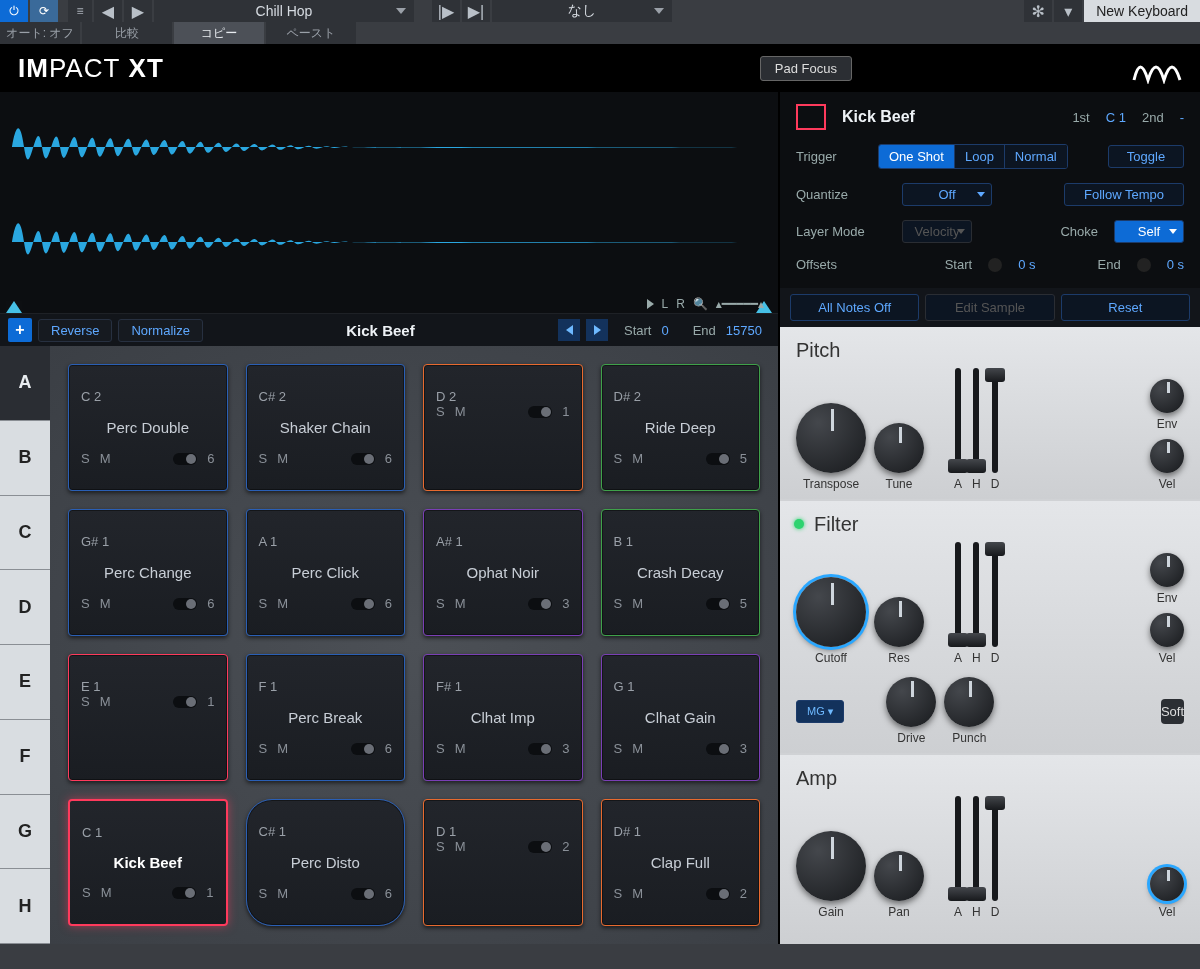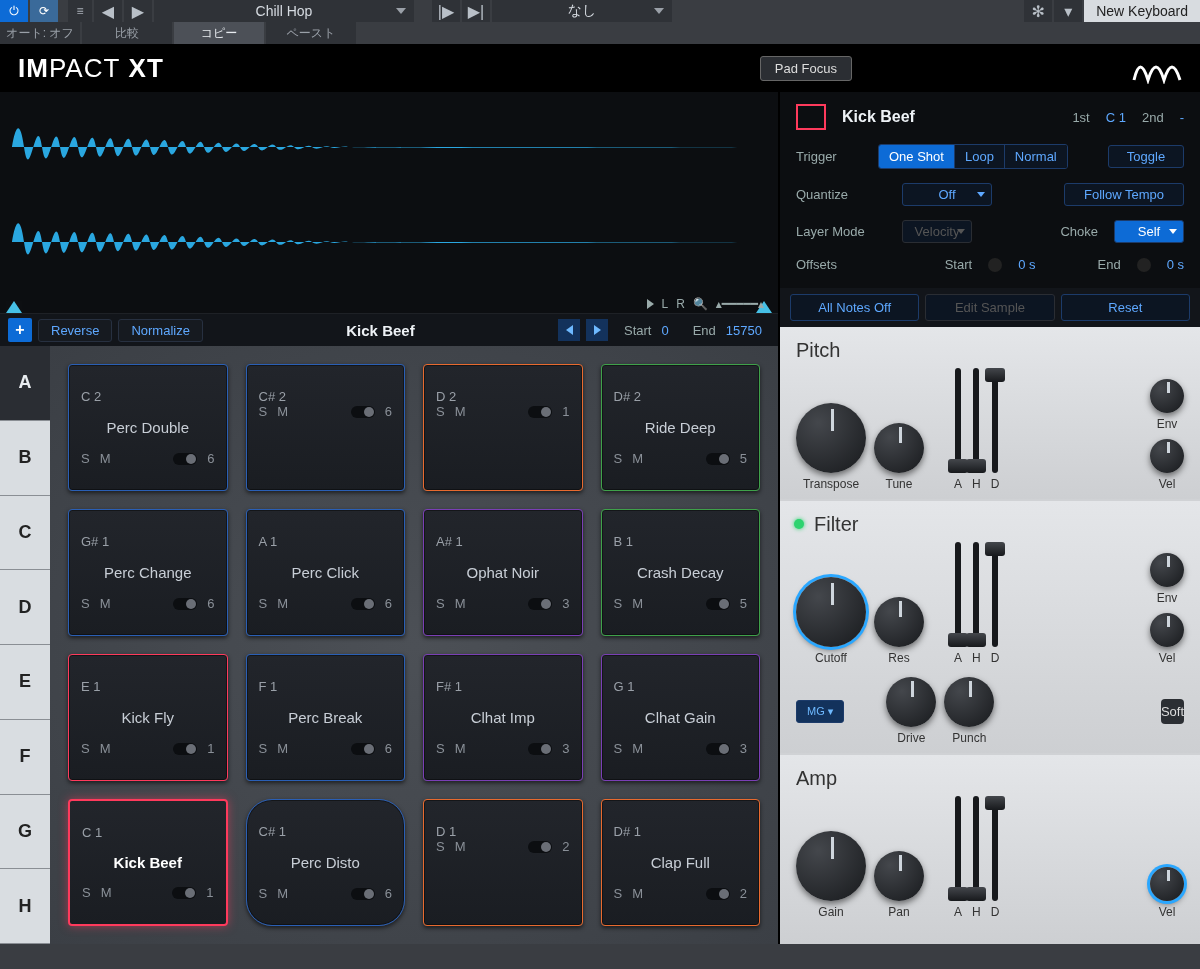--- a/index.html
+++ b/index.html
@@ -222,20 +222,21 @@
             <div class="prow">
               <span>S</span>
               <span>M</span>
               <span class="sp"></span>
               <span class="tog"></span>
               <span>6</span>
             </div>
           </div>
           <div class="pad" style="border-color: rgb(42, 95, 181);">
             <div class="note">C# 2</div>
+            <div class="pname">Shaker Chain</div>
             <div class="prow">
               <span>S</span>
               <span>M</span>
               <span class="sp"></span>
               <span class="tog"></span>
               <span>6</span>
             </div>
           </div>
           <div class="pad" style="border-color: rgb(232, 106, 47);">
             <div class="note">D 2</div>
@@ -297,21 +298,20 @@
             <div class="prow">
               <span>S</span>
               <span>M</span>
               <span class="sp"></span>
               <span class="tog"></span>
               <span>5</span>
             </div>
           </div>
           <div class="pad" style="border-color: rgb(255, 58, 92);">
             <div class="note">E 1</div>
-            <div class="pname">Kick Fly</div>
             <div class="prow">
               <span>S</span>
               <span>M</span>
               <span class="sp"></span>
               <span class="tog"></span>
               <span>1</span>
             </div>
           </div>
           <div class="pad" style="border-color: rgb(42, 95, 181);">
             <div class="note">F 1</div>

